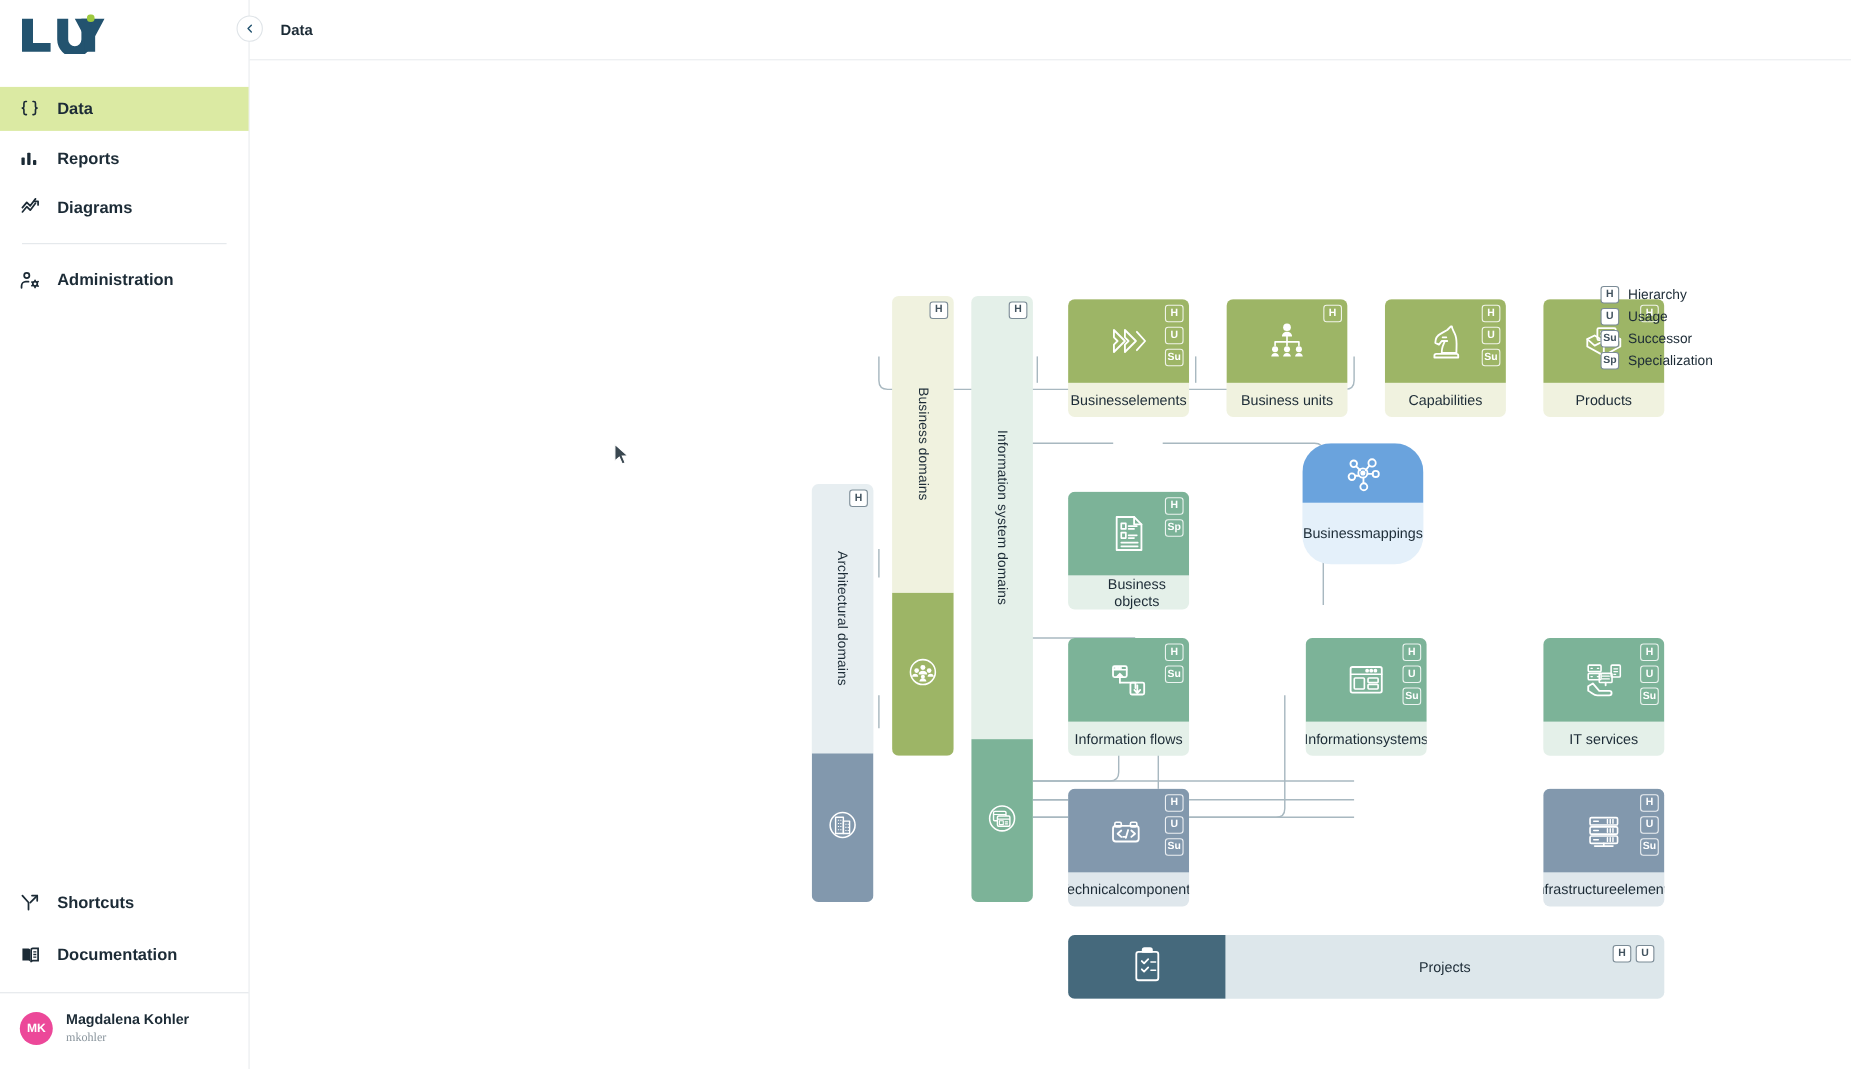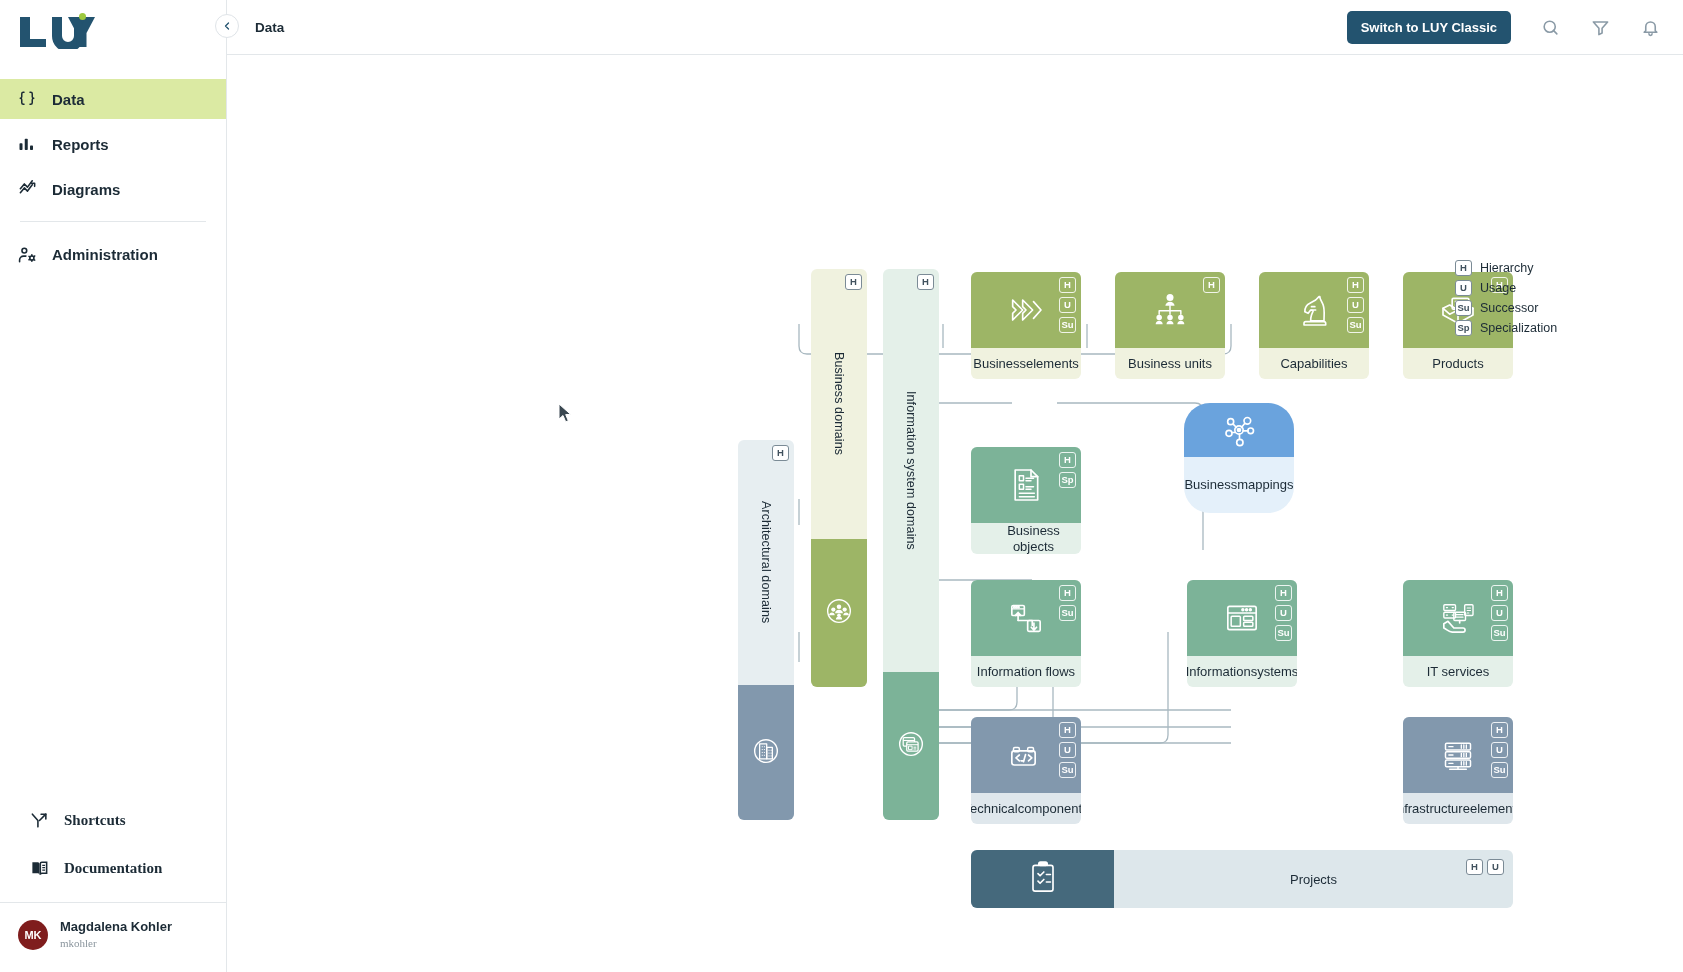--- a/index.html
+++ b/index.html
@@ -24,25 +24,25 @@
     height: 40px; display: flex; align-items: center;
     gap: 14px; padding: 0 16px; margin: 5px 0;
     cursor: pointer; color: #1c2b36;
     font-size: 15px; font-weight: 600;
   }
   .nav-item .ico { width: 22px; height: 22px; display:flex; align-items:center; justify-content:center; flex:0 0 22px;}
   .nav-item.active { background: #dbeaa3; border-radius: 0; }
   .nav-item.active .label { color:#1c2b36; }
   .nav-divider { height:1px; background:#e3e7ea; margin: 12px 20px 12px 20px; }
   .nav-bottom { margin-top: auto; }
-  .nav-bottom .nav-item { margin: 8px 12px; font-family: Liberation Serif, serif; }
+  .nav-bottom .nav-item { margin: 8px 0; }
   .user-divider { height:1px; background:#e3e7ea; margin: 14px 0 0 0; }
   .user-row { display:flex; align-items:center; gap:12px; padding:16px 18px 22px 18px; }
   .avatar {
-    width:30px;height:30px;border-radius:50%;background:#7f1d1d;color:#fff;
+    width:30px;height:30px;border-radius:50%;background:#ec4899;color:#fff;
     display:flex;align-items:center;justify-content:center;font-size:11px;font-weight:700;flex:0 0 30px;
   }
   .user-name { font-size:13px; font-weight:700; color:#1c2b36; line-height:1.25;}
   .user-handle { font-size:11px; color:#8a959d; line-height:1.3;font-family:Liberation Serif, serif;}
 
   .collapse-btn {
     position:absolute; left:215px; top:14px; width:24px;height:24px;border-radius:50%;
     background:#fff;border:1px solid #dfe4e8; display:flex;align-items:center;justify-content:center;
     cursor:pointer; z-index:20;
   }
@@ -206,40 +206,20 @@
 
   <div class="collapse-btn">
     <svg width="12" height="12" viewBox="0 0 24 24" fill="none" stroke="#23536f" stroke-width="2.6" stroke-linecap="round" stroke-linejoin="round">
       <path d="M15 18l-6-6 6-6"></path>
     </svg>
   </div>
 
   <div class="main">
     <div class="topbar">
       <div class="breadcrumb">Data</div>
-      <div class="topbar-right">
-        <button class="classic-btn">Switch to LUY Classic</button>
-        <span class="ticon">
-          <svg width="19" height="19" viewBox="0 0 24 24" fill="none" stroke="#8a9aa6" stroke-width="2" stroke-linecap="round">
-            <circle cx="11" cy="11" r="7"></circle>
-              <path d="M20 20l-4.3-4.3"></path>
-          </svg>
-        </span>
-        <span class="ticon">
-          <svg width="19" height="19" viewBox="0 0 24 24" fill="none" stroke="#8a9aa6" stroke-width="2" stroke-linecap="round" stroke-linejoin="round">
-            <path d="M3 5h18l-7 8v6l-4 2v-8z"></path>
-          </svg>
-        </span>
-        <span class="ticon">
-          <svg width="19" height="19" viewBox="0 0 24 24" fill="none" stroke="#8a9aa6" stroke-width="2" stroke-linecap="round" stroke-linejoin="round">
-            <path d="M18 16V11a6 6 0 0 0-12 0v5l-2 2h16z"></path>
-              <path d="M10 20a2 2 0 0 0 4 0"></path>
-          </svg>
-        </span>
-      </div>
     </div>
 
     <div class="canvas" id="canvas">
 
       <svg class="links" width="1456" height="917">
         <g fill="none" stroke="#a8b8c0" stroke-width="1.3">
 
           <path d="M572 269 V 291 Q 572 299 580 299 H 785"></path>
 
           <path d="M716 269 V 293"></path>

